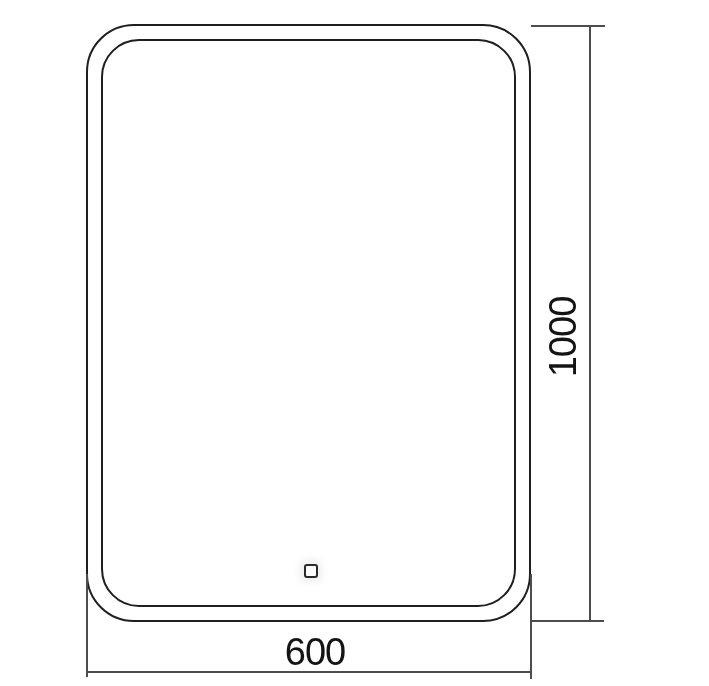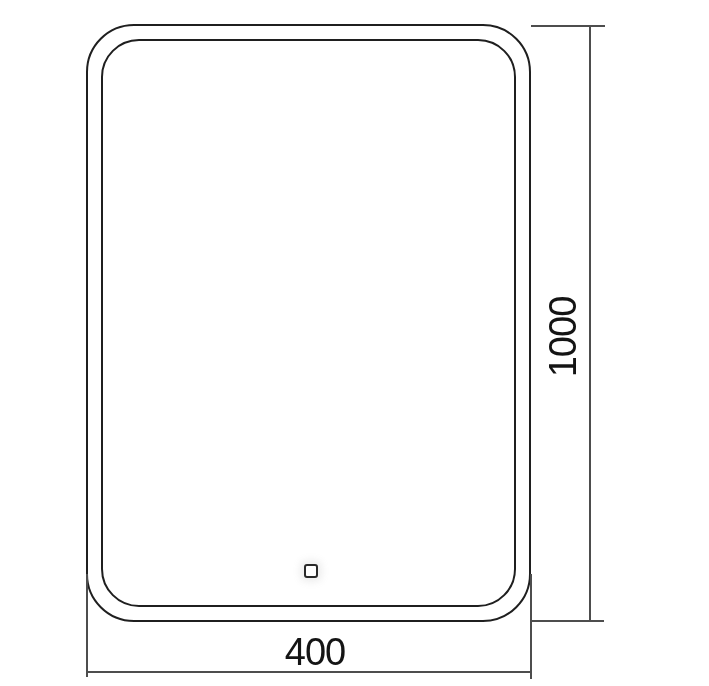--- a/index.html
+++ b/index.html
@@ -79,15 +79,15 @@
   <div class="abs touch-sensor"></div>
 
   <div class="abs dline ext-top-h"></div>
   <div class="abs dline ext-bottom-h"></div>
   <div class="abs dline dim-v"></div>
   <div class="dim-label label-height">1000</div>
 
   <div class="abs dline ext-left-v"></div>
   <div class="abs dline ext-right-v"></div>
   <div class="abs dline dim-h"></div>
-  <div class="dim-label label-width">400</div>
+  <div class="dim-label label-width">600</div>
 
 </div>
 
 </body></html>

